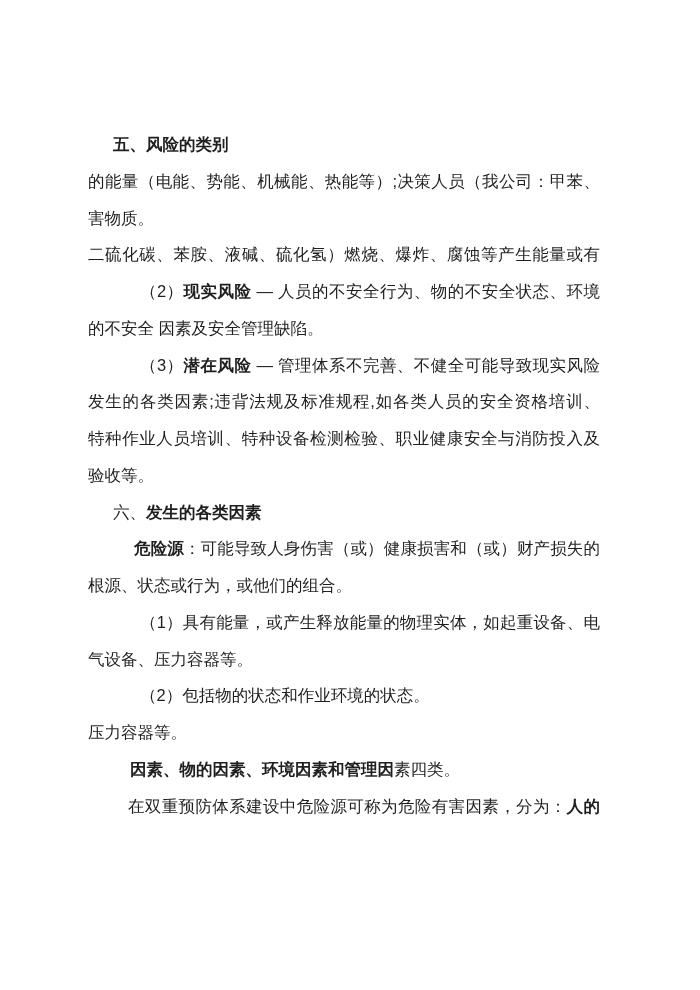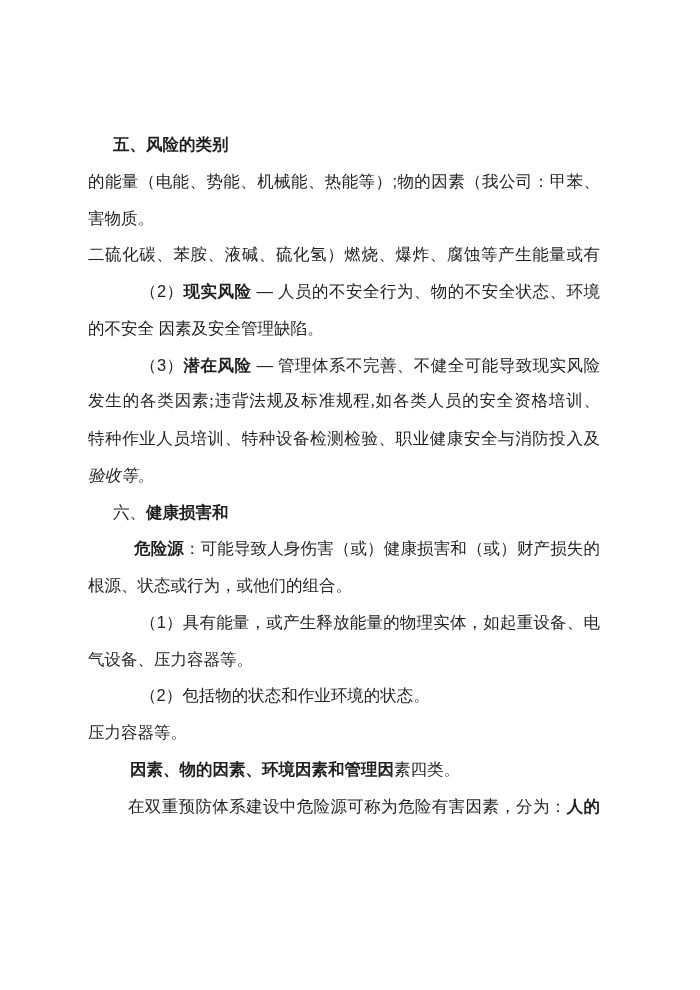--- a/index.html
+++ b/index.html
@@ -43,36 +43,36 @@
 </style>
 </head>
 <body>
 
 <div class="page">
   <div class="doc-body" style="color: rgb(31, 31, 31);">
       <div class="block heading">
         <div class="line" style="padding-left: 25px;"><span class="seg b">五、风险的类别</span></div>
       </div>
       <div class="block paragraph">
-        <div class="line j" style="padding-left: 0px;"><span class="seg">的能量（电能、势能、机械能、热能等）;物的因素（我公司：甲苯、</span></div>
+        <div class="line j" style="padding-left: 0px;"><span class="seg">的能量（电能、势能、机械能、热能等）;决策人员（我公司：甲苯、</span></div>
         <div class="line" style="padding-left: 0px;"><span class="seg">害物质。</span></div>
         <div class="line j" style="padding-left: 0px;"><span class="seg">二硫化碳、苯胺、液碱、硫化氢）燃烧、爆炸、腐蚀等产生能量或有</span></div>
       </div>
       <div class="block paragraph">
         <div class="line j" style="padding-left: 52px;"><span class="seg">（2）</span><span class="seg b">现实风险</span><span class="seg"> — 人员的不安全行为、物的不安全状态、环境</span></div>
         <div class="line" style="padding-left: 0px;"><span class="seg">的不安全 因素及安全管理缺陷。</span></div>
       </div>
       <div class="block paragraph">
         <div class="line j" style="padding-left: 52px;"><span class="seg">（3）</span><span class="seg b">潜在风险</span><span class="seg"> — 管理体系不完善、不健全可能导致现实风险</span></div>
-        <div class="line j" style="padding-left: 0px; font-family: Liberation Serif, serif;"><span class="seg">发生的各类因素;违背法规及标准规程,如各类人员的安全资格培训、</span></div>
+        <div class="line j" style="padding-left: 0px;"><span class="seg">发生的各类因素;违背法规及标准规程,如各类人员的安全资格培训、</span></div>
         <div class="line j" style="padding-left: 0px;"><span class="seg">特种作业人员培训、特种设备检测检验、职业健康安全与消防投入及</span></div>
-        <div class="line" style="padding-left: 0px; font-style: italic;"><span class="seg">验收等。</span></div>
+        <div class="line" style="padding-left: 0px;"><span class="seg">验收等。</span></div>
       </div>
       <div class="block heading">
-        <div class="line" style="padding-left: 25px;"><span class="seg">六、</span><span class="seg b">健康损害和</span></div>
+        <div class="line" style="padding-left: 25px;"><span class="seg">六、</span><span class="seg b">发生的各类因素</span></div>
       </div>
       <div class="block paragraph">
         <div class="line j" style="padding-left: 46px;"><span class="seg b">危险源</span><span class="seg">：可能导致人身伤害（或）健康损害和（或）财产损失的</span></div>
         <div class="line" style="padding-left: 0px;"><span class="seg">根源、状态或行为，或他们的组合。</span></div>
       </div>
       <div class="block paragraph">
         <div class="line j" style="padding-left: 52px;"><span class="seg">（1）具有能量，或产生释放能量的物理实体，如起重设备、电</span></div>
         <div class="line" style="padding-left: 0px;"><span class="seg">气设备、压力容器等。</span></div>
       </div>
       <div class="block paragraph">

